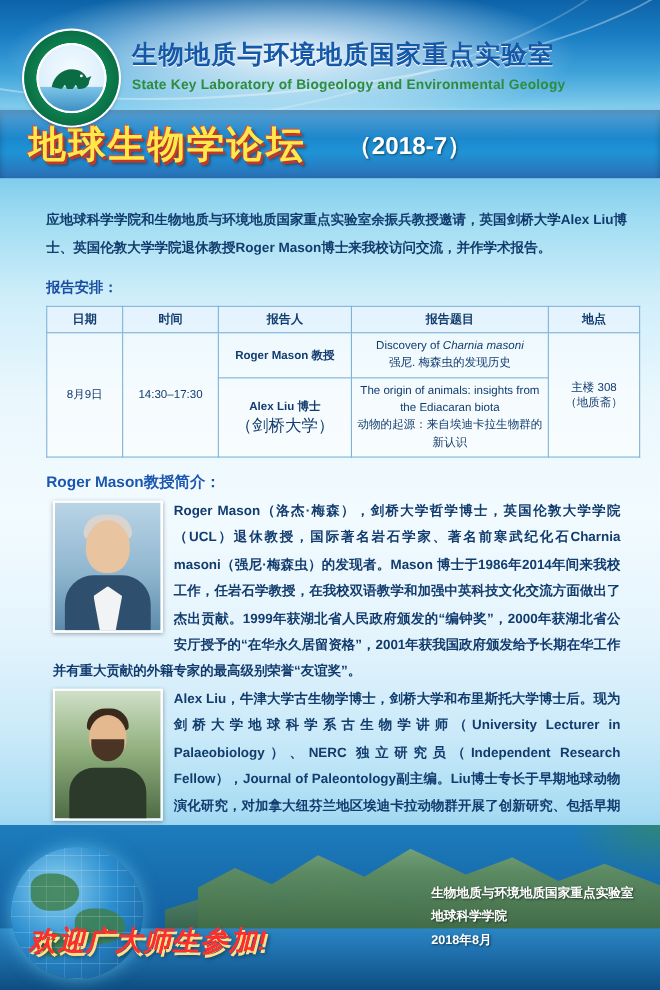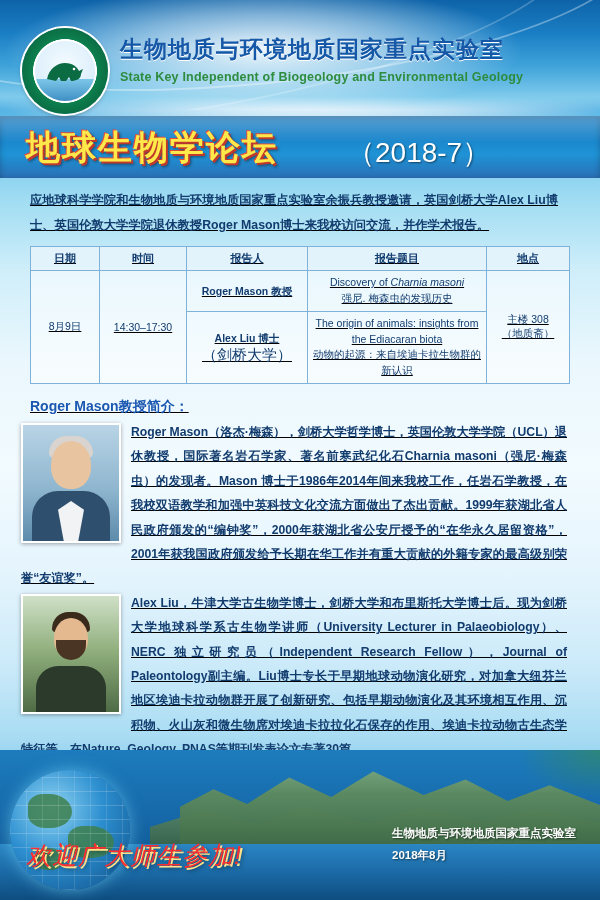--- a/index.html
+++ b/index.html
@@ -57,42 +57,42 @@
     font-size:23px;font-weight:bold;color:#1558a8;letter-spacing:1px;
     text-shadow:0 1px 0 #fff;white-space:nowrap;
   }
   .hdr .en{
     margin-top:5px;font-size:12.5px;font-weight:bold;color:#2e8c3e;letter-spacing:.2px;
     white-space:nowrap;
   }
 
   
   .forum{
-    position:absolute;left:0;top:116px;width:600px;height:62px;
+    position:absolute;left:0;top:100px;width:600px;height:62px;
     background:linear-gradient(180deg,#1277bf 0%,#1a85cb 35%,#1f93d6 62%,#2a6fb5 100%);
     box-shadow:0 2px 6px rgba(0,0,0,.25) inset;
     overflow:hidden;
   }
   .forum:before{
     content:"";position:absolute;left:0;top:0;width:600px;height:26px;
     background:linear-gradient(180deg,rgba(255,255,255,.30),rgba(255,255,255,0));
   }
   .forum-title{
     position:absolute;left:26px;top:9px;font-size:34px;font-weight:bold;
     color:#ffe94a;letter-spacing:2px;
     text-shadow:2px 2px 0 #c0392b, 3px 3px 3px rgba(0,0,0,.45), -1px -1px 0 #e74c3c;
     white-space:nowrap;
   }
   .forum-issue{
-    position:absolute;left:316px;top:18px;font-size:28px;font-weight:normal;color:#ffffff;
-    text-shadow:1px 1px 2px rgba(0,0,0,.5);white-space:nowrap;margin-left:31px;
-  }
-
-  
-  .body-wrap{position:absolute;left:0;top:172px;width:588px;text-decoration:underline;}
+    position:absolute;left:316px;top:18px;font-size:22px;font-weight:bold;color:#ffffff;
+    text-shadow:1px 1px 2px rgba(0,0,0,.5);white-space:nowrap;
+  }
+
+  
+  .body-wrap{position:absolute;left:12px;top:172px;width:588px;}
   .para{
     margin:16px 30px 0 30px;font-size:12.3px;line-height:2.05;color:#123c6e;
     text-align:justify;font-weight:bold;
   }
   .sec-label{
     margin:14px 0 0 30px;font-size:13px;font-weight:bold;color:#1a4fa0;
   }
   
   table.schedule{
     margin:8px 30px 0 30px;width:540px;border-collapse:collapse;
@@ -106,21 +106,21 @@
   td.title-cell{text-align:left;line-height:1.5;margin-top:36px;}
   .speaker-name{font-weight:bold;line-height:1.6;}
   .speaker-affil{font-size:15px;}
   .it{font-style:italic;}
 
   
   .bio-head{
     margin:14px 0 4px 30px;font-size:14px;font-weight:bold;color:#1a57b0;
     text-shadow:0 1px 0 rgba(255,255,255,.8);
   }
-  .bio{position:relative;margin:0 21px;min-height:120px;}
+  .bio{position:relative;margin:0 36px;min-height:120px;}
   .bio p{
     margin:0;font-size:12.2px;line-height:2.0;color:#123c6e;text-align:justify;font-weight:bold;
   }
   .photo{
     float:left;width:96px;height:116px;margin:3px 10px 4px 0;
     border:2px solid #ffffff;box-shadow:0 1px 4px rgba(0,0,0,.35);
     background:#9cc3de;overflow:hidden;position:relative;
   }
   .photo.p1{background:linear-gradient(180deg,#b9d4e6 0%,#8fb6cf 55%,#5d8bab 100%);}
   .photo.p2{background:linear-gradient(180deg,#cfe0c7 0%,#8fae7c 48%,#4e6b45 100%);}
@@ -173,21 +173,21 @@
   }
   .globe .land{position:absolute;background:#3d7f4e;opacity:.85;border-radius:40% 60% 55% 45%;}
   .l1{left:18px;top:24px;width:44px;height:34px;}
   .l2{left:58px;top:56px;width:46px;height:32px;border-radius:55% 45% 40% 60%;}
   .l3{left:26px;top:78px;width:28px;height:22px;}
   .grid-lines{position:absolute;left:0;top:0;width:120px;height:120px;border-radius:50%;
     background:
       repeating-linear-gradient(0deg, rgba(255,255,255,.18) 0 1px, rgba(255,255,255,0) 1px 14px),
       repeating-linear-gradient(90deg, rgba(255,255,255,.12) 0 1px, rgba(255,255,255,0) 1px 16px);}
   .welcome{
-    position:absolute;left:26px;bottom:28px;font-size:25px;font-weight:normal;
+    position:absolute;left:26px;bottom:28px;font-size:25px;font-weight:bold;
     color:#ff2d2d;letter-spacing:1px;font-style:italic;
     text-shadow:2px 2px 0 #ffe08a, 3px 3px 4px rgba(0,0,0,.5);white-space:nowrap;
   }
   .signature{
     position:absolute;right:24px;bottom:34px;text-align:left;color:#ffffff;
     font-size:11.5px;line-height:1.85;font-weight:bold;
     text-shadow:1px 1px 2px rgba(0,0,0,.55);
   }
   .leaf{
     position:absolute;right:0;top:0;width:220px;height:150px;
@@ -208,32 +208,33 @@
     <div class="inner">
       <svg class="dino" viewBox="0 0 44 30">
         <path d="M4 24 C6 14 14 8 22 8 C30 8 34 12 36 16 L40 14 L38 19 C38 24 33 26 28 26 L26 22 L23 26 L18 26 L16 22 L13 26 Z" fill="#0b6c43"></path>
         <circle cx="31" cy="14" r="1.3" fill="#fff"></circle>
       </svg>
     </div>
   </div>
 
   <div class="hdr">
     <div class="cn">生物地质与环境地质国家重点实验室</div>
-    <div class="en">State Key Independent of Biogeology and Environmental Geology</div>
+    <div class="en">State Key Laboratory of Biogeology and Environmental Geology</div>
   </div>
 
   <div class="forum">
     <div class="forum-title">地球生物学论坛</div>
     <div class="forum-issue">（2018-7）</div>
   </div>
 
   <div class="body-wrap">
 
     <div class="para">应地球科学学院和生物地质与环境地质国家重点实验室余振兵教授邀请，英国剑桥大学Alex Liu博士、英国伦敦大学学院退休教授Roger Mason博士来我校访问交流，并作学术报告。</div>
 
+    <div class="sec-label">报告安排：</div>
 
     <table class="schedule">
       <thead>
         <tr>
           <th style="width:58px">日期</th>
           <th style="width:76px">时间</th>
           <th style="width:110px">报告人</th>
           <th>报告题目</th>
           <th style="width:72px">地点</th>
         </tr>
@@ -297,17 +298,18 @@
     <div class="leaf"></div>
     <div class="globe">
       <div class="land l1"></div>
       <div class="land l2"></div>
       <div class="land l3"></div>
       <div class="grid-lines"></div>
     </div>
     <div class="welcome">欢迎广大师生参加!</div>
     <div class="signature">
       <div>生物地质与环境地质国家重点实验室</div>
+      <div>地球科学学院</div>
       <div>2018年8月</div>
     </div>
   </div>
 
 </div>
 
 </body></html>

